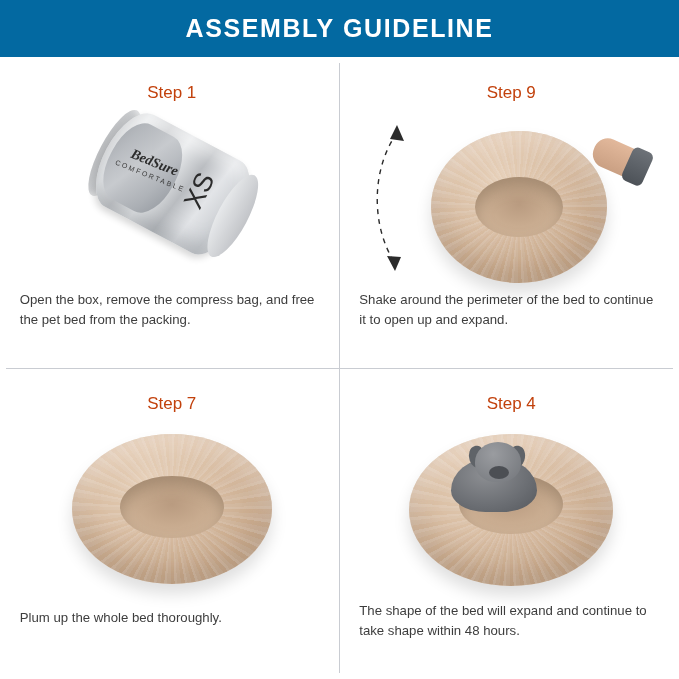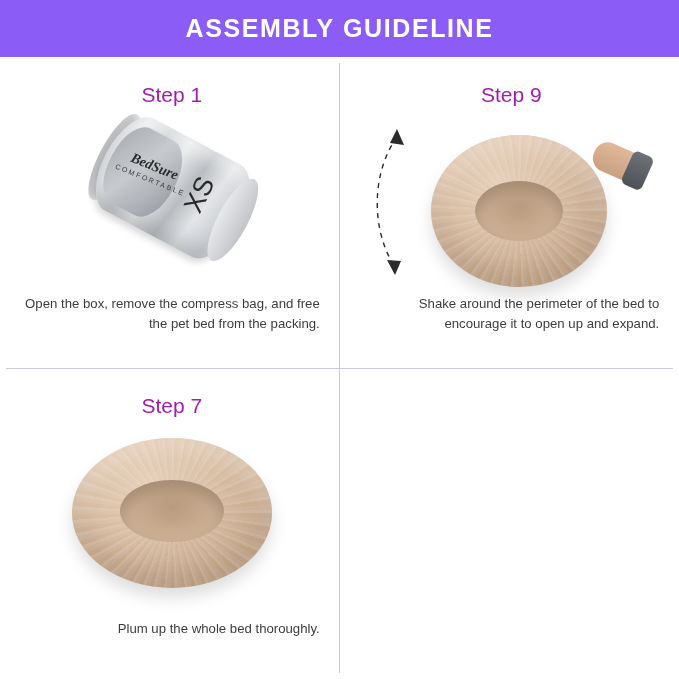--- a/index.html
+++ b/index.html
@@ -17,21 +17,21 @@
   .page {
     position: relative;
     width: 679px;
     height: 679px;
     background: #ffffff;
     box-sizing: border-box;
   }
   
   .header {
     height: 57px;
-    background: #8b5cf6;
+    background: #0369a1;
     display: flex;
     align-items: center;
     justify-content: center;
   }
   .header-title {
     color: #ffffff;
     font-size: 25px;
     font-weight: bold;
     letter-spacing: 1.6px;
   }
@@ -65,40 +65,40 @@
   }
   .h-divider {
     position: absolute;
     left: 6px;
     top: 311px;
     width: 667px;
     height: 1px;
     background: #c9ccd2;
   }
   .step-title {
-    font-size: 21px;
-    color: #a21caf;
+    font-size: 17px;
+    color: #c2410c;
     margin: 0 0 4px 4px;
     font-weight: normal;
   }
   .art {
     position: relative;
     width: 300px;
     height: 175px;
     margin-top: 2px;
   }
   .caption {
     width: 300px;
-    text-align: right;
+    text-align: left;
     font-size: 13.2px;
     line-height: 20px;
     color: #3d3d3d;
     margin-top: 6px;
   }
-  .caption.bottom-single { margin-top: 20px; }
+  .caption.bottom-single { margin-top: 13px; }
 
   
   .bag {
     position: absolute;
     left: 74px;
     top: 22px;
     width: 150px;
     height: 120px;
     transform: rotate(28deg);
   }
@@ -344,29 +344,46 @@
         </svg>
         <div class="bed bed-outer bed2">
           <div class="fur-streaks"></div>
           <div class="bed-inner bed2-inner"></div>
         </div>
         <div class="arm">
           <div class="arm-skin"></div>
           <div class="arm-cuff"></div>
         </div>
       </div>
-      <div class="caption">Shake around the perimeter of the bed to encourage it to open up and expand.</div>
+      <div class="caption">Shake around the perimeter of the bed to continue it to open up and expand.</div>
     </div>
 
     <div class="cell bottom">
       <div class="step-title">Step 7</div>
       <div class="art">
         <div class="bed bed-outer bed3">
           <div class="fur-streaks"></div>
           <div class="bed-inner bed3-inner"></div>
         </div>
       </div>
       <div class="caption bottom-single">Plum up the whole bed thoroughly.</div>
     </div>
 
+    <div class="cell right bottom">
+      <div class="step-title">Step 4</div>
+      <div class="art">
+        <div class="bed bed-outer bed4">
+          <div class="fur-streaks"></div>
+          <div class="bed-inner bed4-inner"></div>
+        </div>
+        <div class="dog">
+          <div class="dog-body"></div>
+          <div class="dog-ear-l"></div>
+          <div class="dog-ear-r"></div>
+          <div class="dog-head"></div>
+          <div class="dog-muzzle"></div>
+        </div>
+      </div>
+      <div class="caption">The shape of the bed will expand and continue to take shape within 48 hours.</div>
+    </div>
 
   </div>
 </div>
 
 </body></html>

